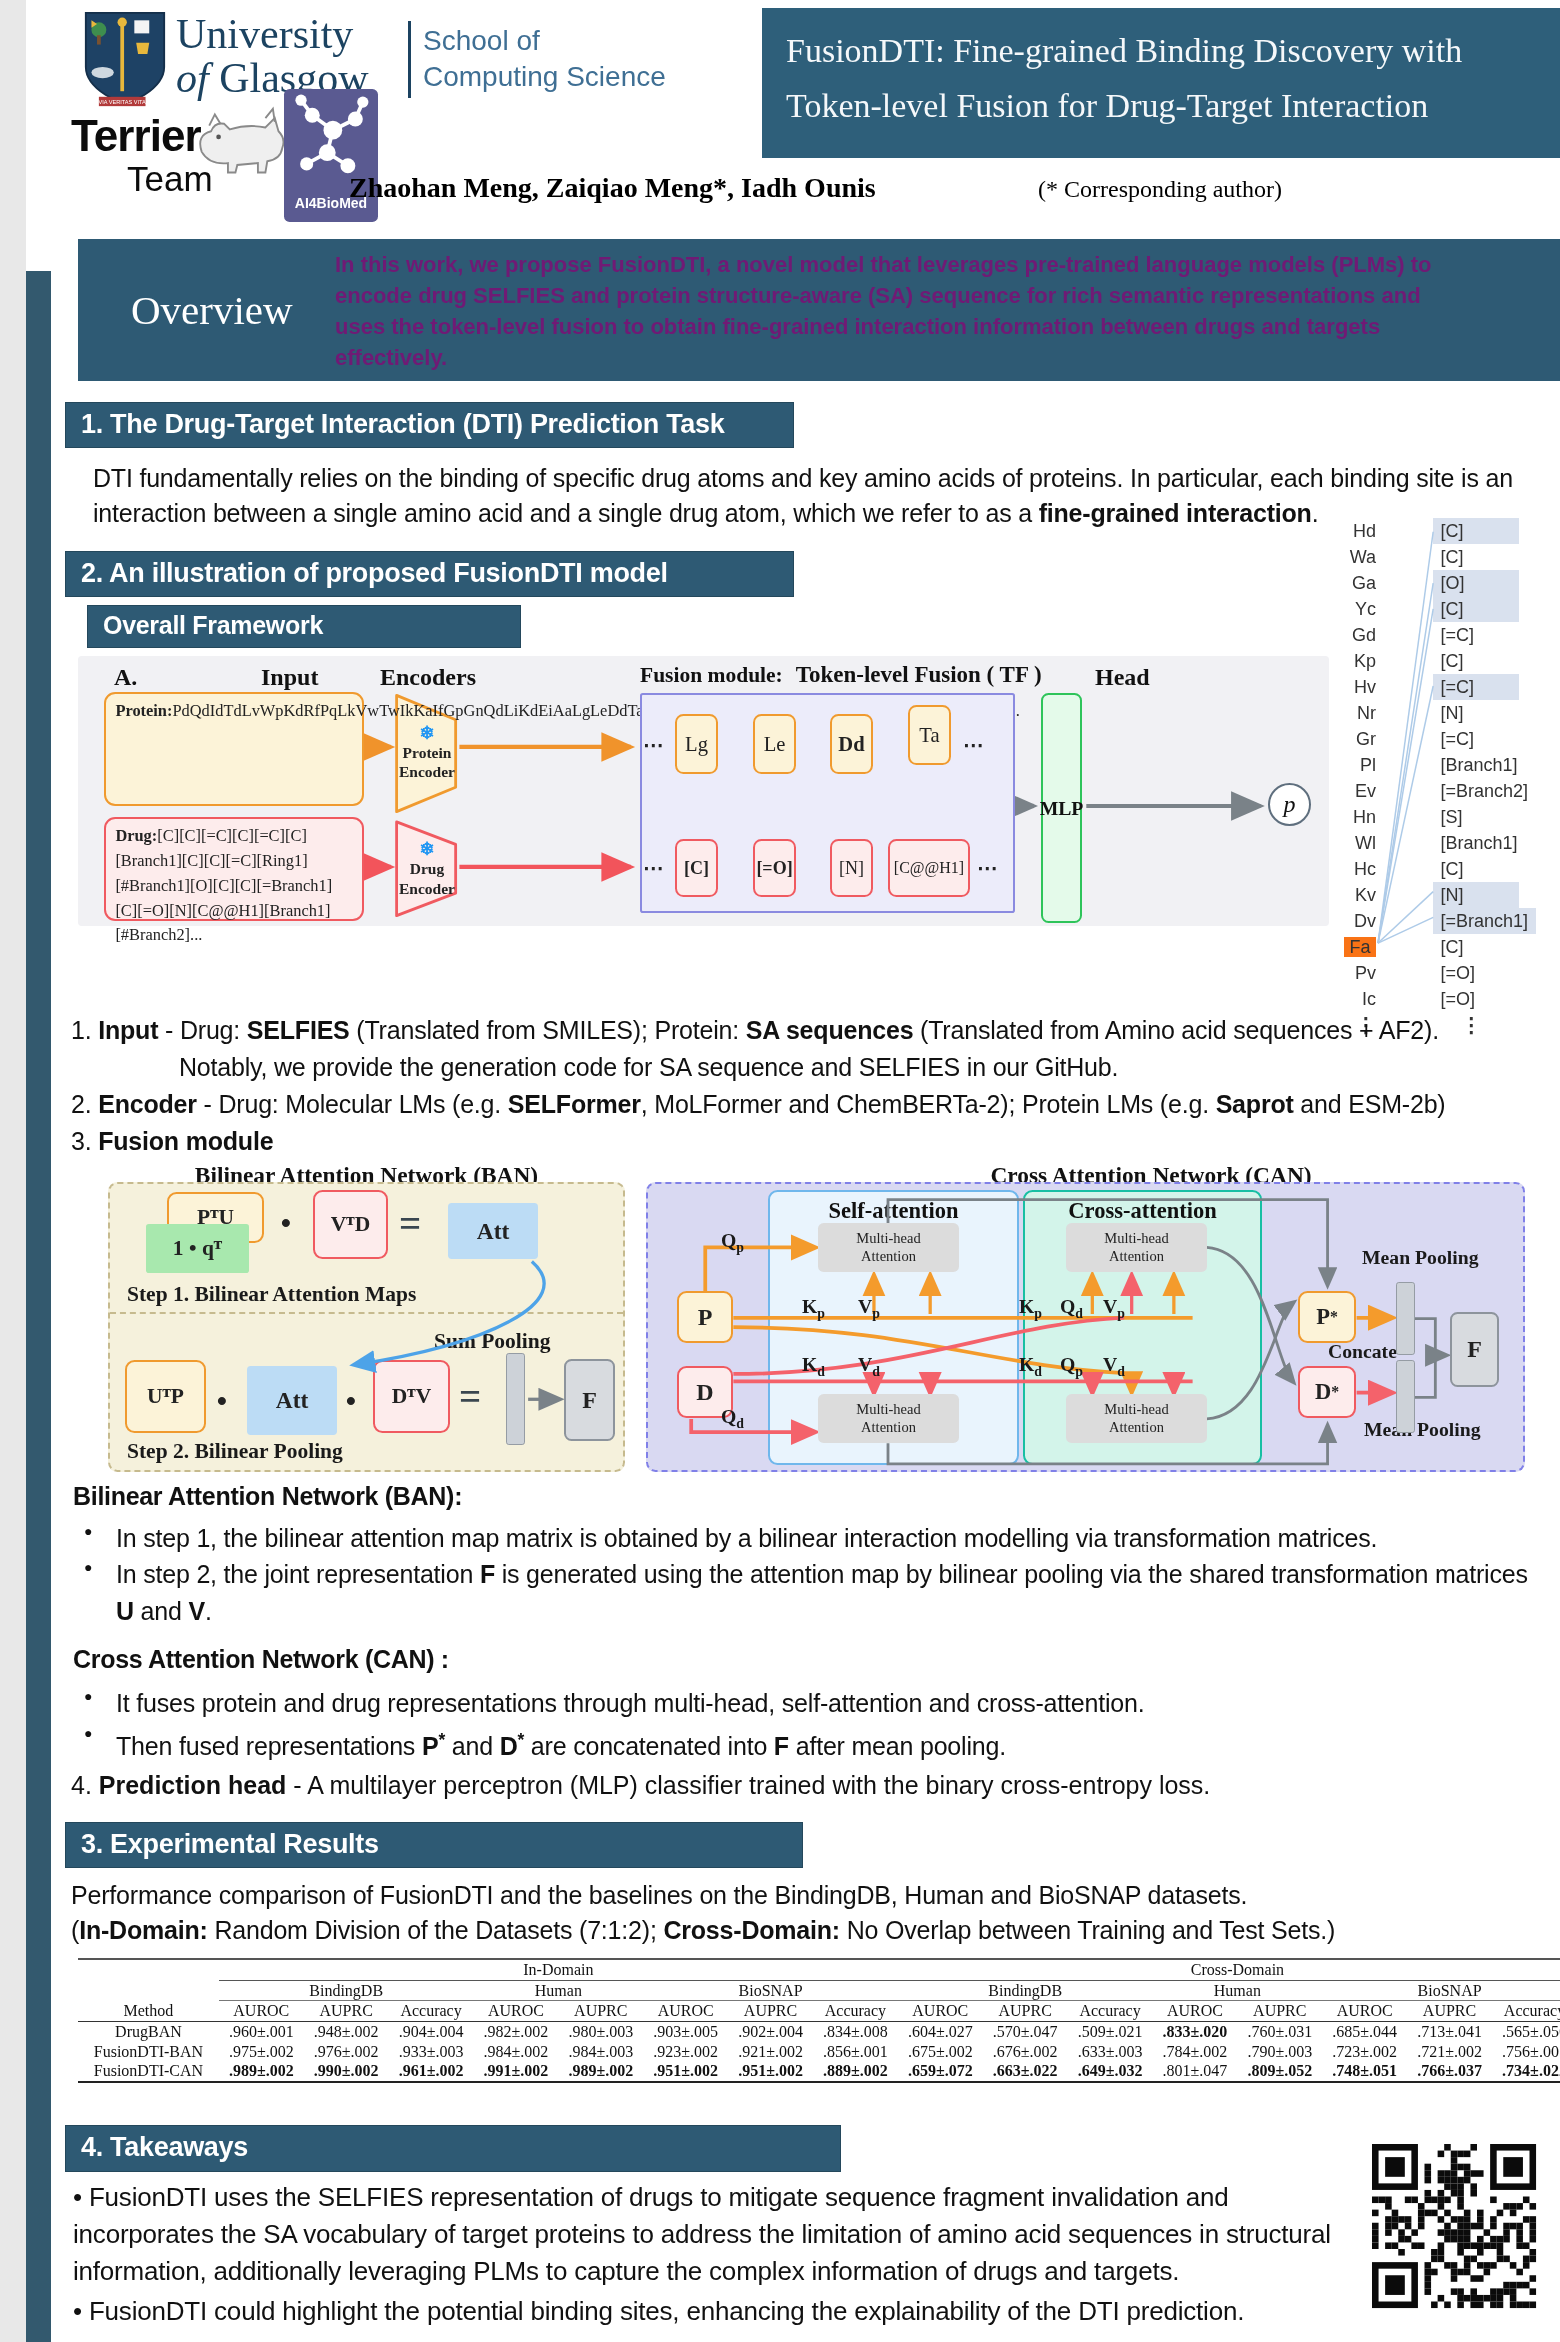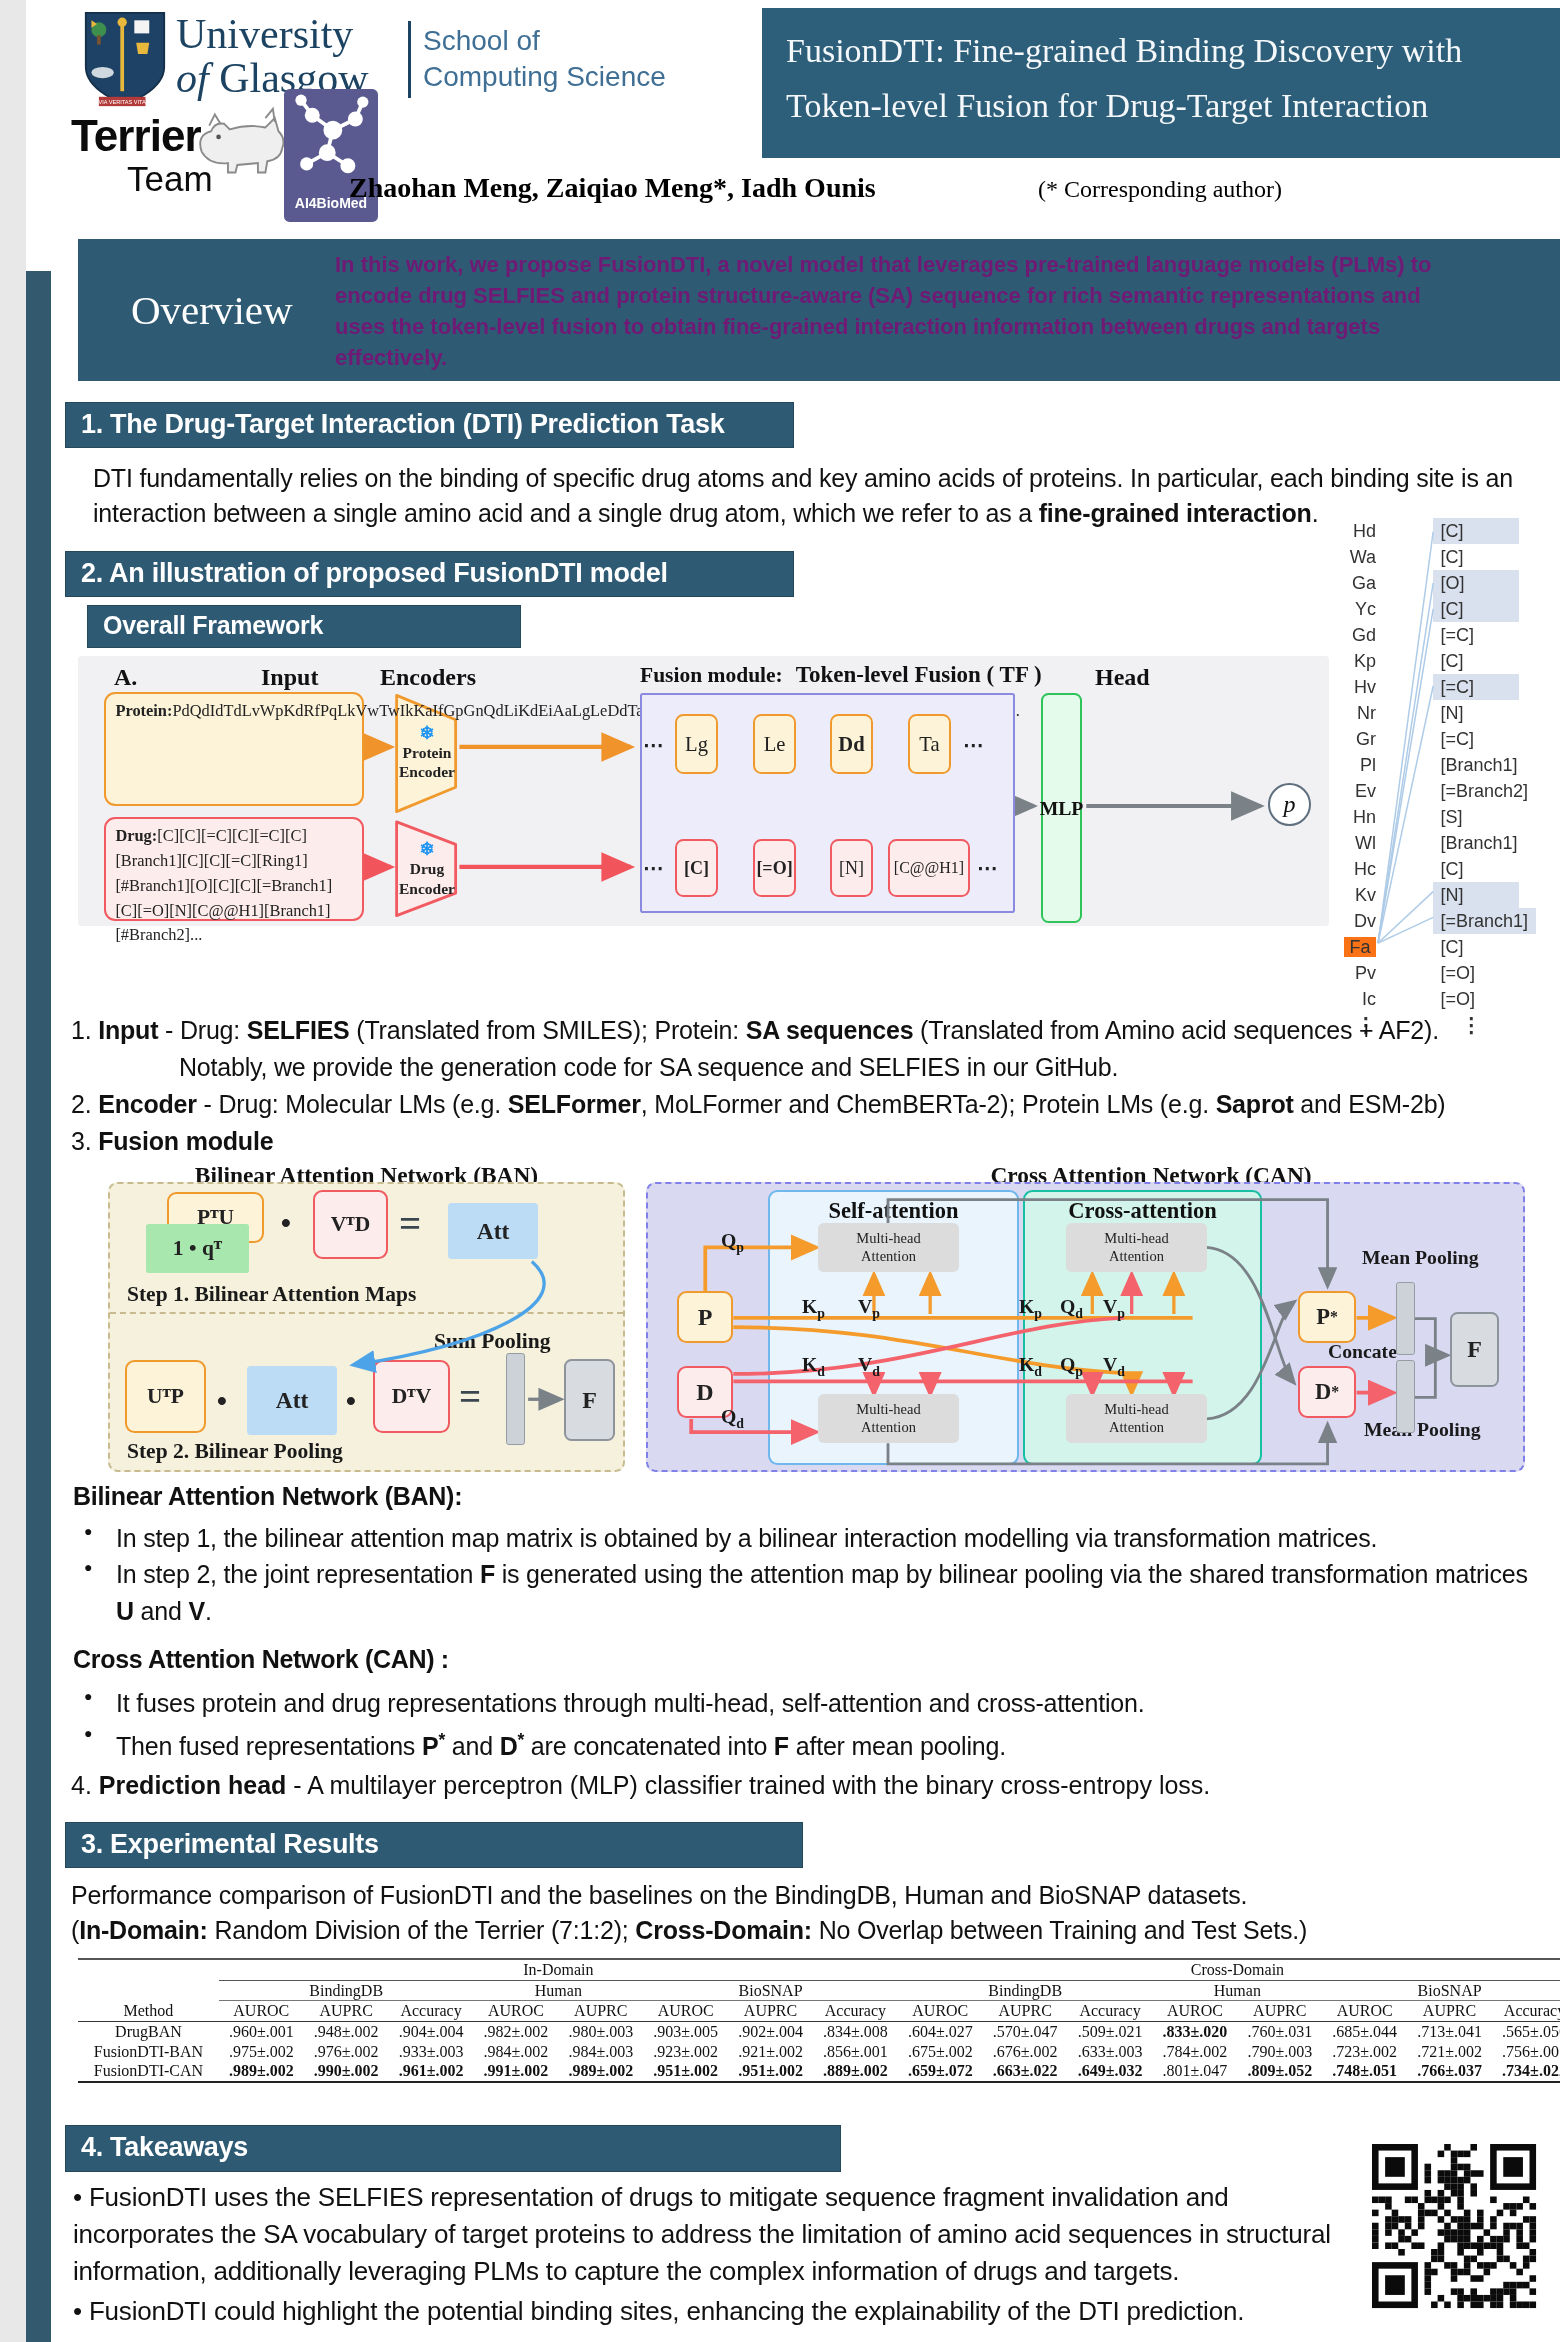--- a/index.html
+++ b/index.html
@@ -287,21 +287,21 @@
 
     <div id="fusion-box"></div>
     <div class="ell" style="left:565px;top:77px">⋯</div>
     <div class="ell" style="left:885px;top:77px">⋯</div>
     <div class="ell" style="left:565px;top:200px">⋯</div>
     <div class="ell" style="left:899px;top:200px">⋯</div>
     <div id="fusion-tokens">
         <div class="tok tok-p" style="left: 597px; top: 58px; width: 43px; height: 60px;">Lg</div>
         <div class="tok tok-p" style="left: 675px; top: 58px; width: 43px; height: 60px;">Le</div>
         <div class="tok tok-p" style="left: 752px; top: 58px; width: 43px; height: 60px; font-weight: bold;">Dd</div>
-        <div class="tok tok-p" style="left: 830px; top: 58px; width: 43px; height: 60px;">Ta</div>
+        <div class="tok tok-p" style="left: 830px; top: 49px; width: 43px; height: 60px;">Ta</div>
         <div class="tok tok-d" style="left: 597px; top: 183px; width: 43px; height: 58px; font-weight: bold;">[C]</div>
         <div class="tok tok-d" style="left: 675px; top: 183px; width: 43px; height: 58px; font-weight: bold;">[=O]</div>
         <div class="tok tok-d" style="left: 752px; top: 183px; width: 43px; height: 58px;">[N]</div>
         <div class="tok tok-d" style="left: 810px; top: 183px; width: 82px; height: 58px; font-size: 16px;">[C@@H1]</div>
       </div>
 
     <div id="mlp-box">MLP</div>
     <div id="p-circle">p</div>
   </div>
 
@@ -499,21 +499,21 @@
       <span class="bt"><span>It fuses protein and drug representations through multi-head, self-attention and cross-attention.</span></span>
     </div>
   <div class="abs bullet" style="left:58px;top:1722px;width:1448px">
       <span class="dot">●</span>
       <span class="bt"><span>Then fused representations </span><span style="font-weight: bold;">P</span><sup style="font-weight: bold;">*</sup><span> and </span><span style="font-weight: bold;">D</span><sup style="font-weight: bold;">*</sup><span> are concatenated into </span><span style="font-weight: bold;">F</span><span> after mean pooling.</span></span>
     </div>
   <div class="abs" style="left:45px;top:1771px;width:1480px;font-size:25px"><span>4. </span><span style="font-weight: bold;">Prediction head</span><span> - A multilayer perceptron (MLP) classifier trained with the binary cross-entropy loss.</span></div>
 
   <div id="sec3-bar" class="abs sec-bar">3. Experimental Results</div>
   <div id="caption1" class="abs"><span>Performance comparison of FusionDTI and the baselines on the BindingDB, Human and BioSNAP datasets.</span></div>
-  <div id="caption2" class="abs"><span>(</span><span style="font-weight: bold;">In-Domain:</span><span> Random Division of the Terrier (7:1:2)</span><span>; </span><span style="font-weight: bold;">Cross-Domain:</span><span> No Overlap between Training and Test Sets.</span><span>)</span></div>
+  <div id="caption2" class="abs"><span>(</span><span style="font-weight: bold;">In-Domain:</span><span> Random Division of the Datasets (7:1:2)</span><span>; </span><span style="font-weight: bold;">Cross-Domain:</span><span> No Overlap between Training and Test Sets.</span><span>)</span></div>
   <div id="table-wrap" class="abs">
       <table id="results-table">
         <tbody>
           <tr>
             <td style="width:148px"></td>
             <th class="grp" colspan="8">In-Domain</th>
             <th class="grp" colspan="8">Cross-Domain</th>
           </tr>
           <tr>
             <td></td>

